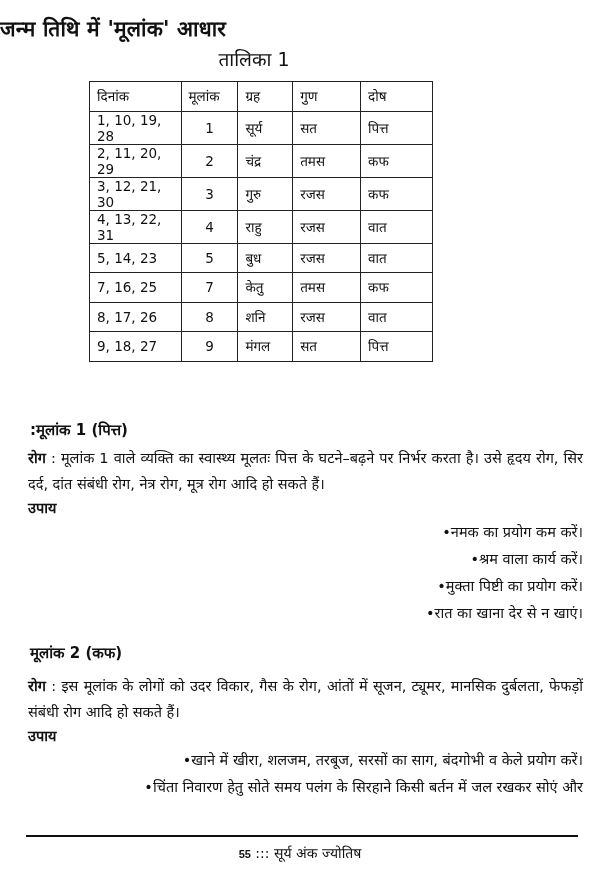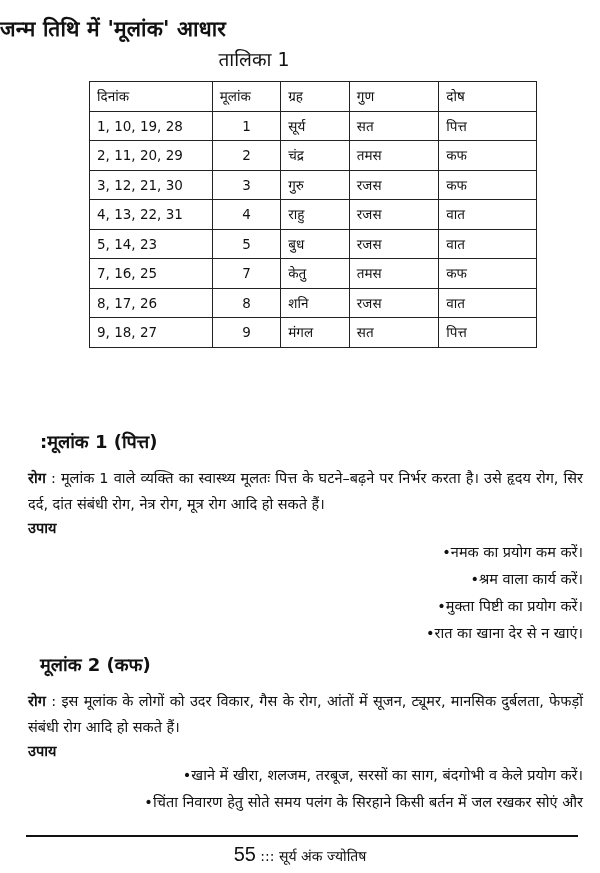--- a/index.html
+++ b/index.html
@@ -11,48 +11,48 @@
   .title {
     position: absolute; left: 0; width: 600px; top: 14px;
     text-align: left; font-size: 21px; font-weight: bold; letter-spacing: 0.2px;
   }
   .subtitle {
     position: absolute; left: 0; width: 508px; top: 46px;
     text-align: center; font-size: 19px;
   }
   table.mt {
     position: absolute; left: 89px; top: 81px;
-    width: 448px; border-collapse: collapse;
+    width: 344px; border-collapse: collapse;
     font-size: 13.5px;
   }
   table.mt td {
     border: 1.5px solid #222; height: 28.5px; padding: 0 0 0 7px;
     vertical-align: middle;
   }
   table.mt td.num { text-align: center; padding-left: 0; }
   col.c1 { width: 118px; } col.c2 { width: 66px; } col.c3 { width: 66px; }
   col.c4 { width: 86px; } col.c5 { width: 94px; }
 
   .content { position: absolute; left: 28px; width: 555px; font-size: 14.5px; }
-  .sec-head { font-weight: bold; font-size: 18px; margin: 12px; }
+  .sec-head { font-weight: bold; font-size: 15px; margin: 2px; }
   .para { margin: 0; line-height: 26px; text-align: justify; }
   .para b { font-weight: bold; }
   .upay { font-weight: bold; margin: 0; line-height: 22px; }
   .bullet { margin: 0; line-height: 27px; text-align: right; }
   .bullet .dot { display: inline-block; width: 12px; }
 
   .rule {
     position: absolute; left: 26px; width: 552px; top: 835px;
     height: 0; border-top: 2px solid #111;
   }
   .footer {
     position: absolute; left: 0; width: 600px; top: 843px;
     text-align: center; font-size: 14px;
   }
-  .footer .pg { font-weight: normal; font-size: 20px; font-family: "Liberation Sans", sans-serif; }
+  .footer .pg { font-weight: bold; font-size: 11px; font-family: "Liberation Sans", sans-serif; }
 </style>
 </head>
 <body>
 
 <div class="title">जन्म तिथि में 'मूलांक' आधार</div>
 <div class="subtitle">तालिका 1</div>
 
 <table class="mt">
   <colgroup>
       <col class="c1">

